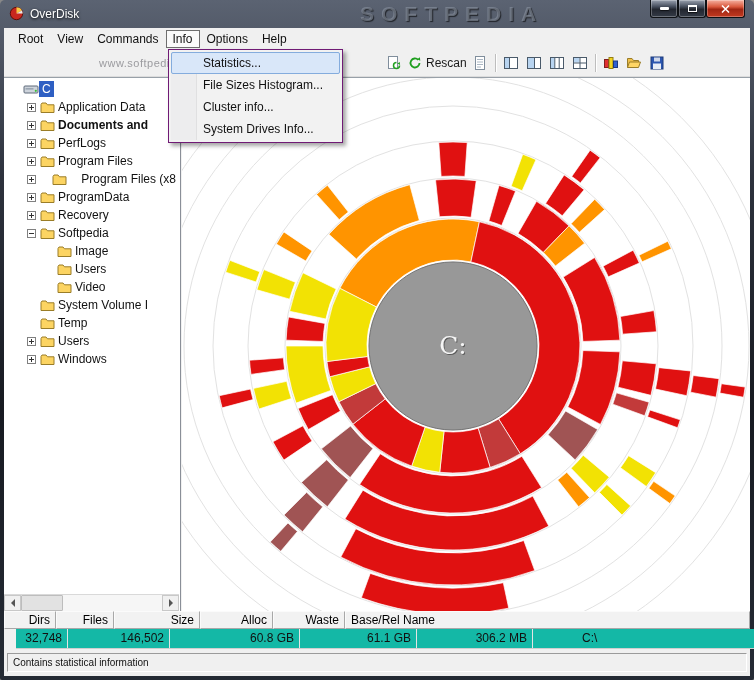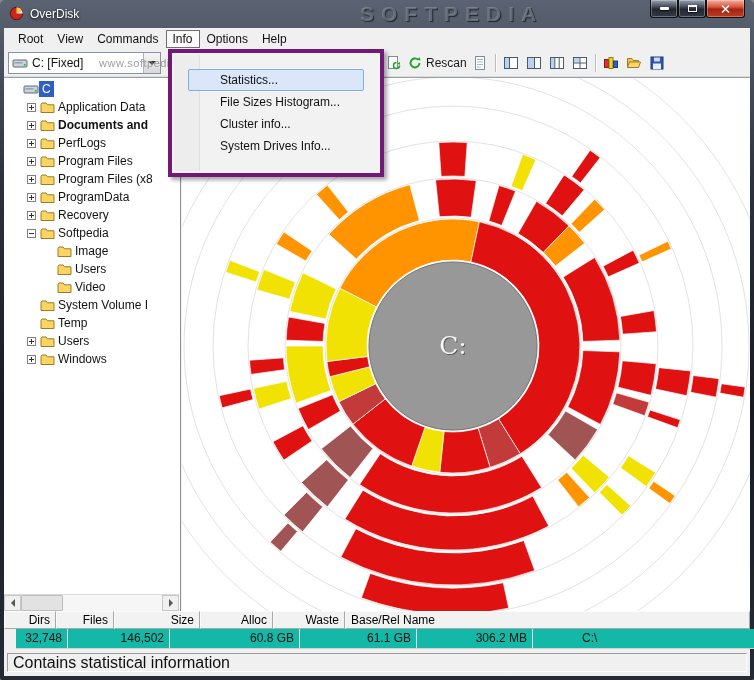--- a/index.html
+++ b/index.html
@@ -59,24 +59,24 @@
   
   .stats-head{position:absolute;left:0;top:583px;width:100%;height:18px;background:#f0f0f0;display:flex;}
   .hcell{font-size:12px;line-height:16px;padding:0 5px;background:#f2f2f2;
     border-top:1px solid #fbfbfb;border-left:1px solid #fbfbfb;border-right:1px solid #a8a8a8;border-bottom:1px solid #a8a8a8;}
   .stats-vals{position:absolute;left:12px;top:601px;width:100%;height:20px;background:#14b8a6;display:flex;border-bottom:1px solid #cfcfcf;gap:44px;}
   .vcell{font-size:12px;line-height:19px;padding:0 5px;border-right:1px solid #e4e4e4;color:#111;}
   .num{text-align:right;}
   
   .statusbar{position:absolute;left:0;top:621px;width:100%;height:27px;background:#f0f0f0;}
   .status-panel{position:absolute;left:3px;right:3px;top:4px;bottom:4px;border:1px solid;border-color:#9b9b9b #fff #fff #9b9b9b;
-    font-size:16px;line-height:17px;padding-left:5px;color:#111;}
-  
-  .dropdown{position:absolute;left:164px;top:21px;width:216px;background:#f2f2f2;border:4px solid #701a75;
-    box-shadow:3px 3px 4px rgba(0,0,0,.35);padding:16px;z-index:70;}
+    font-size:10px;line-height:17px;padding-left:5px;color:#111;}
+  
+  .dropdown{position:absolute;left:164px;top:21px;width:175px;background:#f2f2f2;border:1px solid #701a75;
+    box-shadow:3px 3px 4px rgba(0,0,0,.35);padding:2px;z-index:70;}
   .gutter{position:absolute;left:2px;top:2px;bottom:2px;width:26px;background:#ededee;border-right:1px solid #e0e0e1;}
   .menu-entry{position:relative;height:22px;line-height:22px;padding-left:32px;font-size:12px;color:#111;white-space:nowrap;}
   .menu-entry.hl{background:#d9e7f9;outline:1px solid #84acdd;outline-offset:-1px;border-radius:2px;}
 </style>
 </head>
 <body>
 
 <div class="window">
   <div class="titlebar">
     <span class="app-icon">
@@ -107,33 +107,20 @@
     <div class="menubar">
         <div class="menu-item">Root</div>
         <div class="menu-item">View</div>
         <div class="menu-item">Commands</div>
         <div class="menu-item open">Info</div>
         <div class="menu-item">Options</div>
         <div class="menu-item">Help</div>
       </div>
 
     <div class="toolbar">
-      <div class="combo">
-        <span class="icon">
-          <svg width="16" height="13" viewBox="0 0 16 13">
-              <rect x="1" y="3" width="14" height="7" rx="1" fill="#cdd3db" stroke="#5f6b7a"></rect>
-              <rect x="2.5" y="5" width="8" height="1.6" fill="#9aa5b1"></rect>
-              <circle cx="12.8" cy="7.8" r="1.1" fill="#39c239"></circle>
-            </svg>
-        </span>
-        <span class="combo-text">C: [Fixed]</span>
-        <span class="combo-arrow">
-            <i></i>
-          </span>
-      </div>
       <span class="url-watermark">www.softpedia.com</span>
       <div class="tool-buttons">
           <div class="tbtn">
             <span class="icon">
               <svg width="16" height="16">
                 <rect x="2.5" y="1.5" width="9" height="12" fill="#fff" stroke="#808e9c"></rect>
                 <path d="M13.5 10.5 a3 3 0 1 1 -3 -3" fill="none" stroke="#21a121" stroke-width="1.5"></path>
                 <path d="M13.8 7 l0.3 3.1 -2.7 -1.5 z" fill="#21a121"></path>
               </svg>
             </span>
@@ -294,21 +281,21 @@
                   <line x1="4.5" y1="2" x2="4.5" y2="7" stroke="#333"></line>
                 </svg>
               </span>
               <span class="icon">
                 <svg width="15" height="13" viewBox="0 0 15 13">
                   <path d="M1 11.5 V3.5 L2 2 h4 l1.5 1.8 H14 V11.5 Z" fill="#fcd462" stroke="#9a7d28"></path>
                 </svg>
               </span>
               <span class="tree-label">Program Files</span>
             </div>
-            <div class="tree-row" style="padding-left: 23px;">
+            <div class="tree-row" style="padding-left: 23px; justify-content: space-between;">
               <span class="expand">
                 <svg width="9" height="9">
                   <rect x="0.5" y="0.5" width="8" height="8" fill="#fff" stroke="#808080"></rect>
                   <line x1="2" y1="4.5" x2="7" y2="4.5" stroke="#333"></line>
                   <line x1="4.5" y1="2" x2="4.5" y2="7" stroke="#333"></line>
                 </svg>
               </span>
               <span class="icon">
                 <svg width="15" height="13" viewBox="0 0 15 13">
                   <path d="M1 11.5 V3.5 L2 2 h4 l1.5 1.8 H14 V11.5 Z" fill="#fcd462" stroke="#9a7d28"></path>

